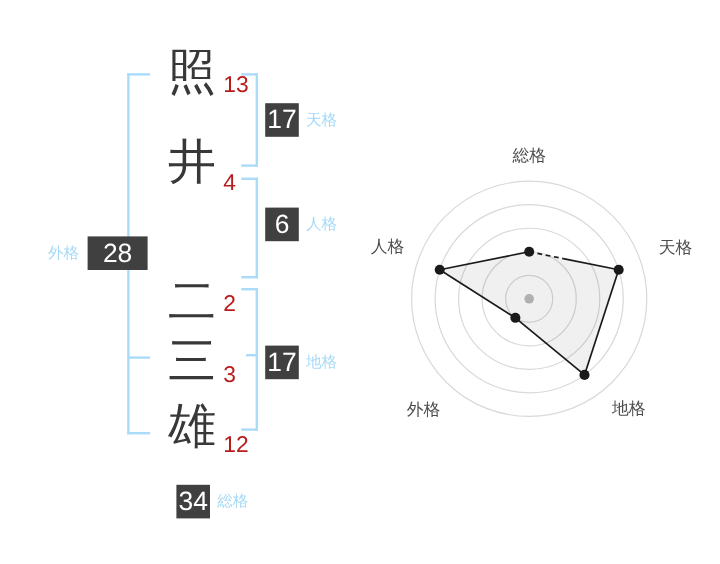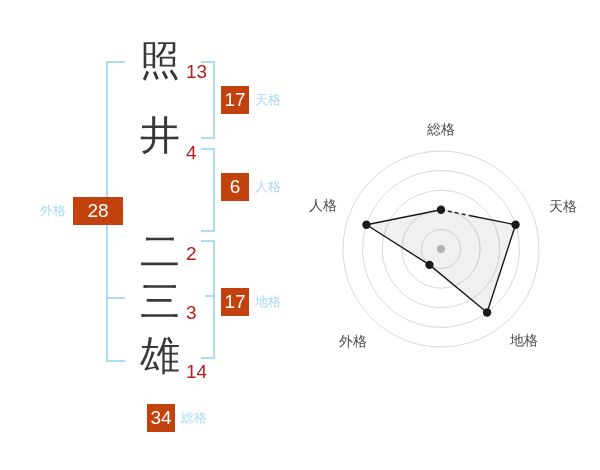--- a/index.html
+++ b/index.html
@@ -9,22 +9,22 @@
   }
   .kanji{
     position:absolute;left:130px;width:60px;text-align:center;
     font-size:40px;line-height:40px;color:#383838;
   }
   .strokenum{
     position:absolute;left:186px;font-size:19px;line-height:15px;color:#b91c1c;
   }
   .bracket-part{position:absolute;background:#a9dcf8;}
   .badge{
-    position:absolute;width:28px;height:28px;background:#c2410c;
-    color:#ffffff;font-size:19px;line-height:28px;text-align:center;
+    position:absolute;width:28px;height:28px;background:#404040;
+    color:#ffffff;font-size:22px;line-height:28px;text-align:center;
   }
   .badge-label{
     position:absolute;height:28px;font-size:13px;line-height:28px;color:#a6d9f6;
   }
   #radar{position:absolute;left:0;top:0;}
   .radar-label{font-size:14px;fill:#4d4d4d;}
 </style>
 </head>
 <body>
 
@@ -33,21 +33,21 @@
   <div class="kanji" style="top:40px">照</div>
   <div class="kanji" style="top:115px">井</div>
   <div class="kanji" style="top:231px">二</div>
   <div class="kanji" style="top:281px">三</div>
   <div class="kanji" style="top:335px">雄</div>
 
   <div class="strokenum" style="top:64px">13</div>
   <div class="strokenum" style="top:145px">4</div>
   <div class="strokenum" style="top:246px">2</div>
   <div class="strokenum" style="top:305px">3</div>
-  <div class="strokenum" style="top:364px">14</div>
+  <div class="strokenum" style="top:364px">12</div>
 
   <div class="bracket-part" style="left:106px;top:61px;width:2px;height:301px"></div>
   <div class="bracket-part" style="left:106px;top:61px;width:19px;height:2px"></div>
   <div class="bracket-part" style="left:106px;top:297px;width:19px;height:2px"></div>
   <div class="bracket-part" style="left:106px;top:360px;width:19px;height:2px"></div>
 
   <div class="bracket-part" style="left:213px;top:61px;width:2px;height:78px"></div>
   <div class="bracket-part" style="left:201px;top:61px;width:14px;height:2px"></div>
   <div class="bracket-part" style="left:201px;top:137px;width:14px;height:2px"></div>
 

